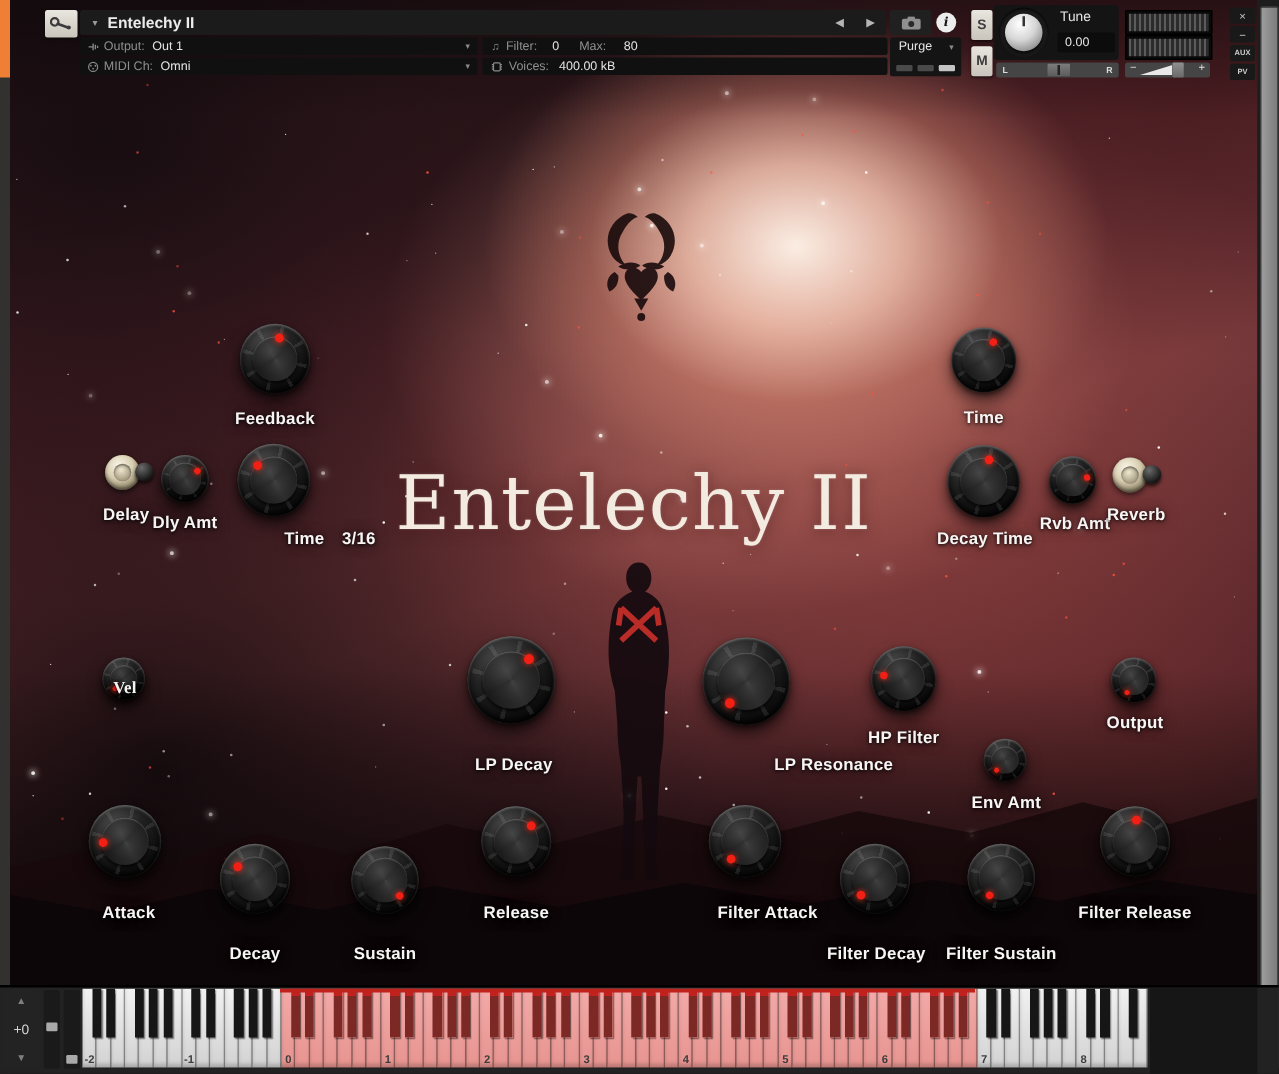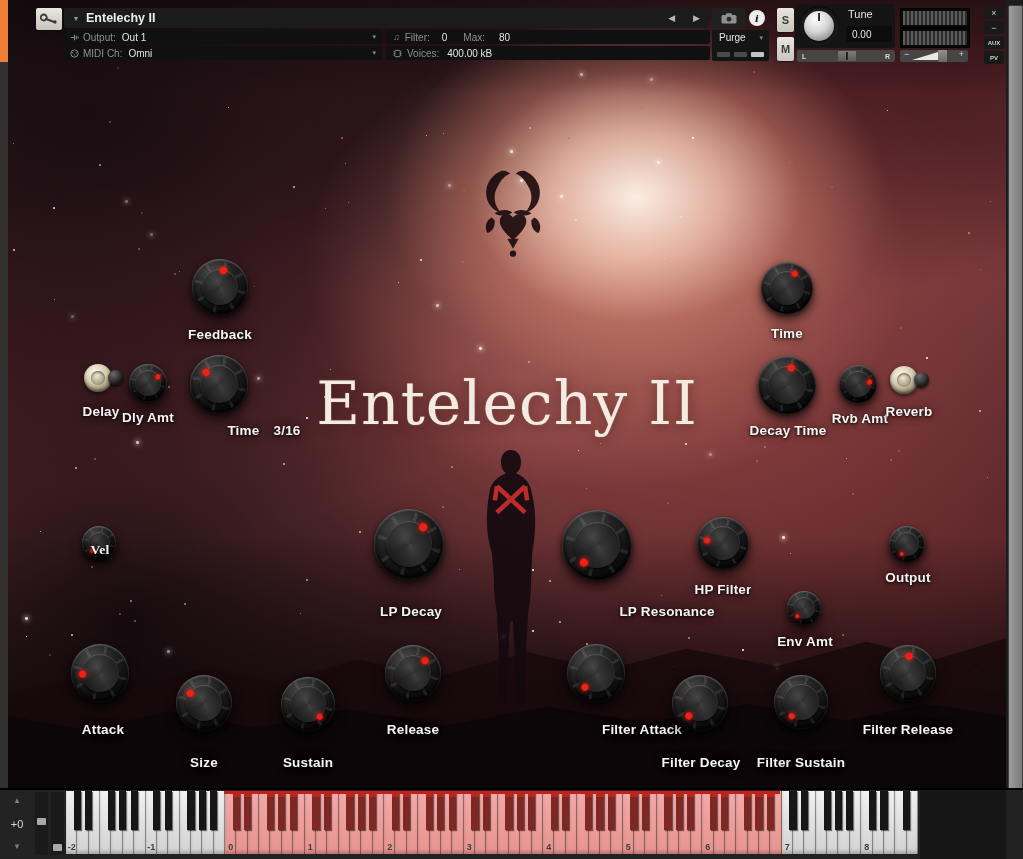--- a/index.html
+++ b/index.html
@@ -328,36 +328,36 @@
     <div class="ctl-label" style="left: 805px; top: 634px;"><span>Env Amt</span></div>
     <div class="knob" style="left: 71px; top: 644px; width: 58px; height: 58px;">
       <div class="face"></div>
       <div class="dot" style="width: 6.96px; height: 6.96px; margin: -3.48px; transform: rotate(-92deg) translateY(-17.98px); background: rgb(242, 31, 20);"></div>
     </div>
     <div class="ctl-label" style="left: 103px; top: 722px;"><span>Attack</span></div>
     <div class="knob" style="left: 176px; top: 675px; width: 56px; height: 56px;">
       <div class="face"></div>
       <div class="dot" style="width: 6.72px; height: 6.72px; margin: -3.36px; transform: rotate(-55deg) translateY(-17.36px); background: rgb(242, 31, 20);"></div>
     </div>
-    <div class="ctl-label" style="left: 204px; top: 755px;"><span>Size</span></div>
+    <div class="ctl-label" style="left: 204px; top: 755px;"><span>Decay</span></div>
     <div class="knob" style="left: 281px; top: 677px; width: 54px; height: 54px;">
       <div class="face"></div>
       <div class="dot" style="width: 6.48px; height: 6.48px; margin: -3.24px; transform: rotate(138deg) translateY(-16.74px); background: rgb(242, 31, 20);"></div>
     </div>
     <div class="ctl-label" style="left: 308px; top: 755px;"><span>Sustain</span></div>
     <div class="knob" style="left: 385px; top: 645px; width: 56px; height: 56px;">
       <div class="face"></div>
       <div class="dot" style="width: 6.72px; height: 6.72px; margin: -3.36px; transform: rotate(42deg) translateY(-17.36px); background: rgb(242, 31, 20);"></div>
     </div>
     <div class="ctl-label" style="left: 413px; top: 722px;"><span>Release</span></div>
     <div class="knob" style="left: 567px; top: 644px; width: 58px; height: 58px;">
       <div class="face"></div>
       <div class="dot" style="width: 6.96px; height: 6.96px; margin: -3.48px; transform: rotate(-140deg) translateY(-17.98px); background: rgb(242, 31, 20);"></div>
     </div>
-    <div class="ctl-label" style="left: 624px; top: 722px; padding-left: 36px;"><span>Filter Attack</span></div>
+    <div class="ctl-label" style="left: 596px; top: 722px; padding-left: 36px;"><span>Filter Attack</span></div>
     <div class="knob" style="left: 672px; top: 675px; width: 56px; height: 56px;">
       <div class="face"></div>
       <div class="dot" style="width: 6.72px; height: 6.72px; margin: -3.36px; transform: rotate(-138deg) translateY(-17.36px); background: rgb(242, 31, 20);"></div>
     </div>
     <div class="ctl-label" style="left: 701px; top: 755px;"><span>Filter Decay</span></div>
     <div class="knob" style="left: 774px; top: 675px; width: 54px; height: 54px;">
       <div class="face"></div>
       <div class="dot" style="width: 6.48px; height: 6.48px; margin: -3.24px; transform: rotate(-145deg) translateY(-16.74px); background: rgb(242, 31, 20);"></div>
     </div>
     <div class="ctl-label" style="left: 801px; top: 755px;"><span>Filter Sustain</span></div>

